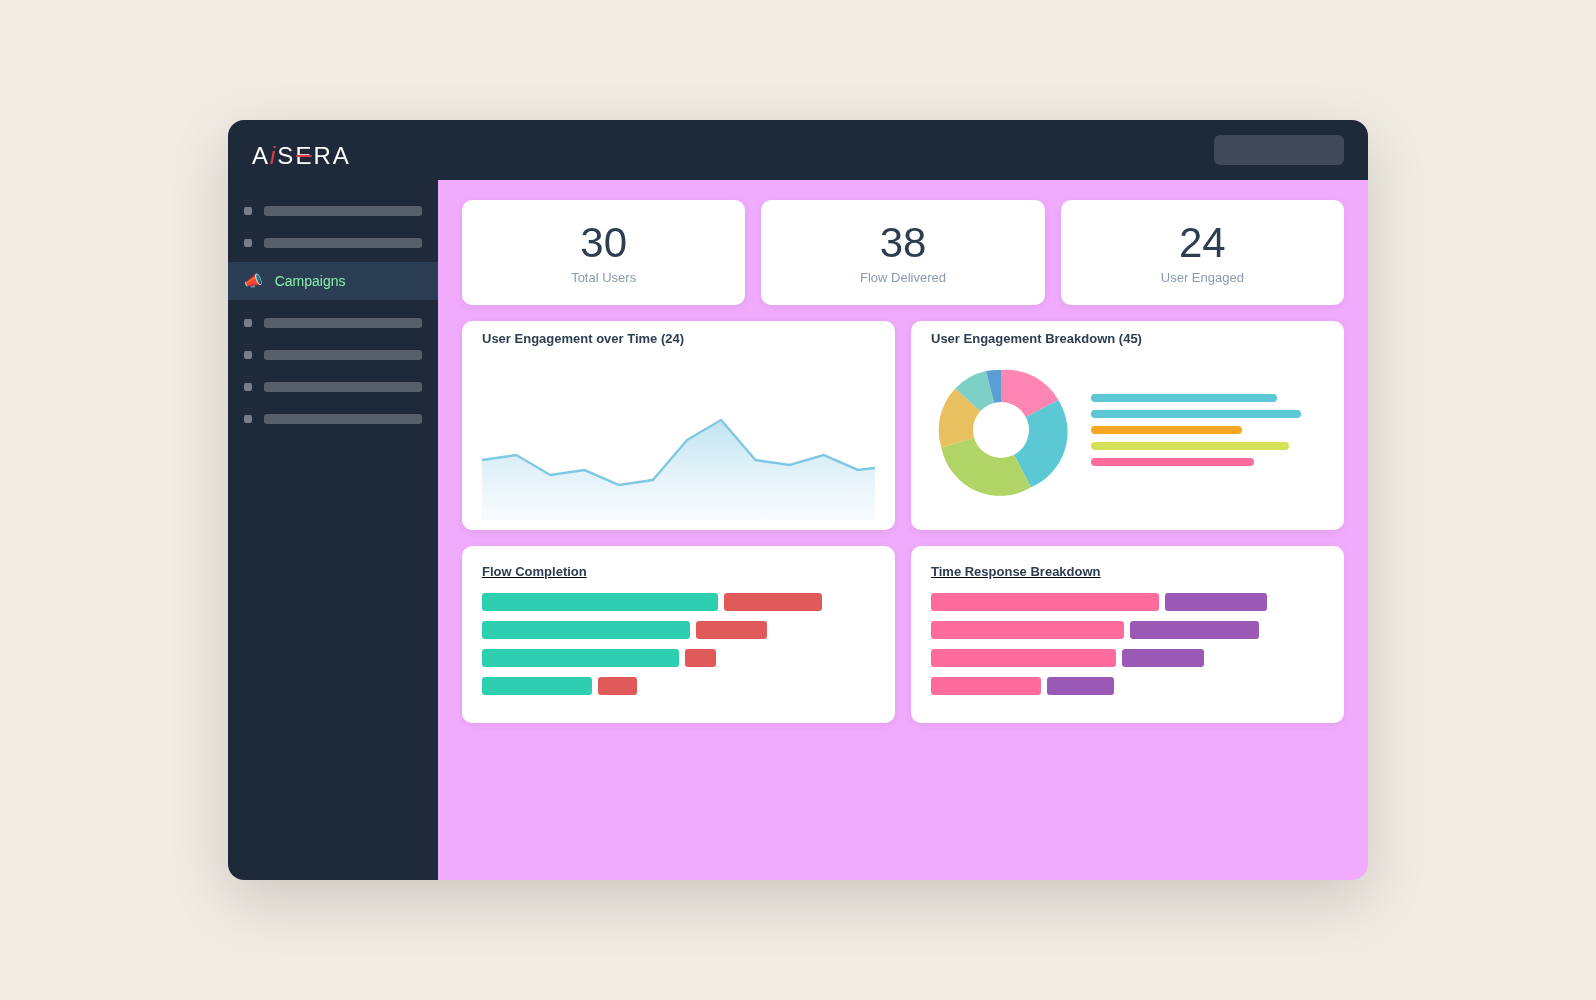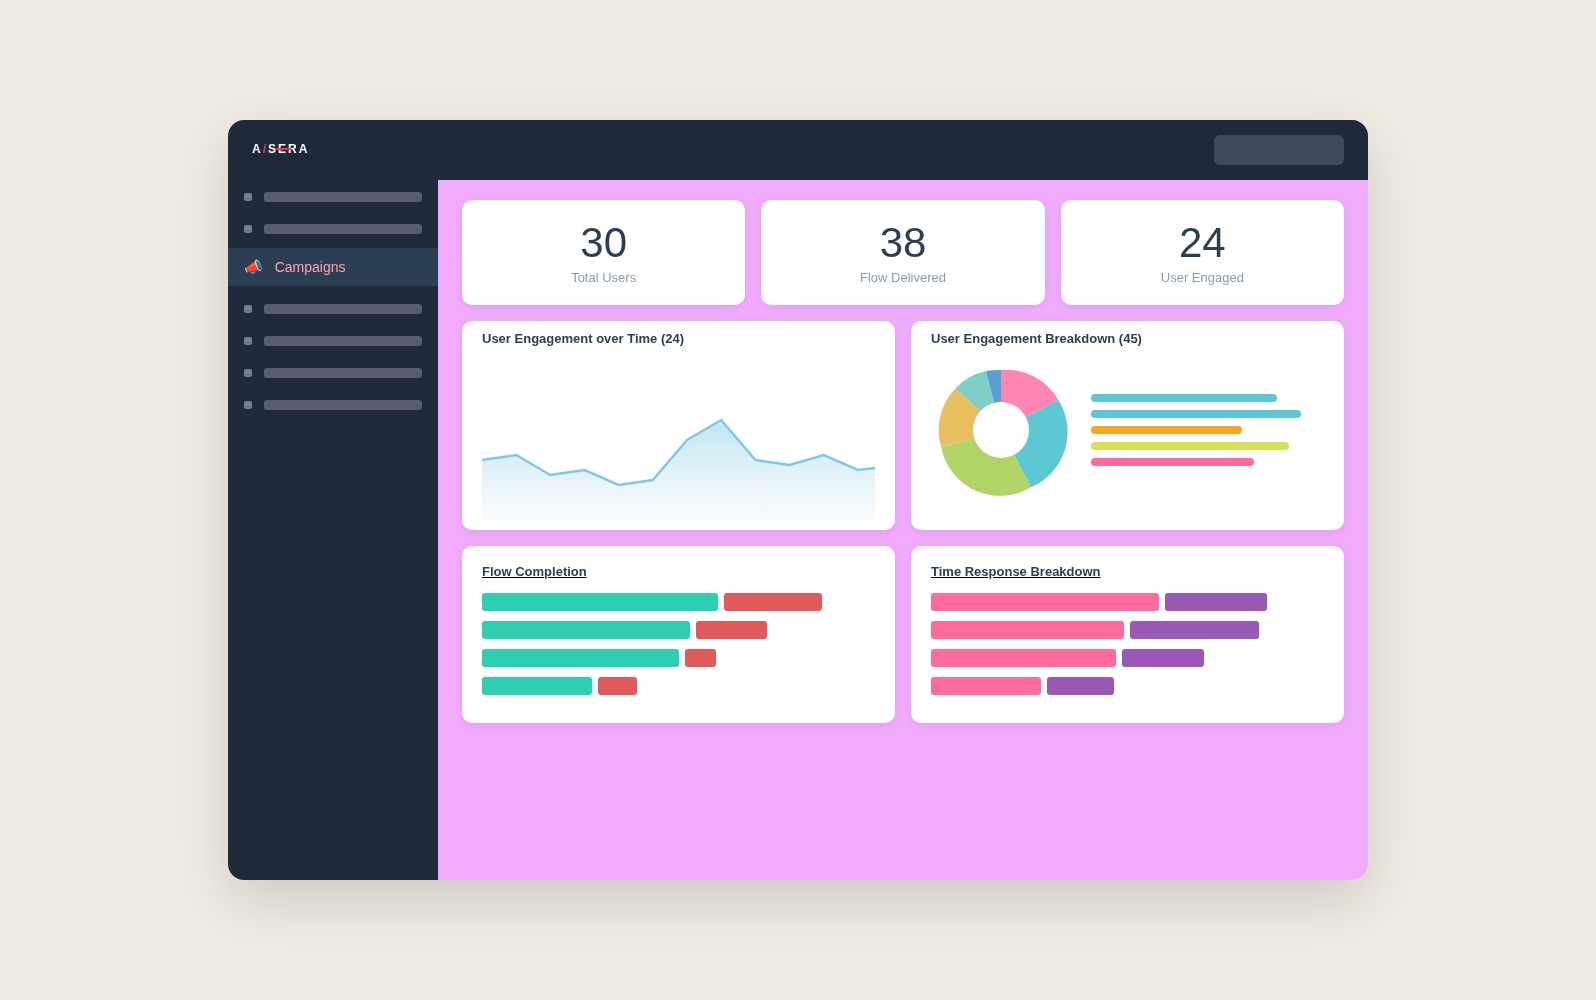--- a/index.html
+++ b/index.html
@@ -29,22 +29,22 @@
       padding: 0;
       flex-shrink: 0;
     }
     .sidebar-logo {
       padding: 22px 24px 18px;
       display: flex;
       align-items: center;
     }
     .logo-text {
       color: #fff;
-      font-size: 12px;
-      font-weight: 700;
+      font-size: 24px;
+      font-weight: 400;
       letter-spacing: 2px;
     }
     .sidebar-nav {
       padding: 8px 0;
       display: flex;
       flex-direction: column;
       gap: 2px;
     }
     .nav-item {
       padding: 10px 20px;
@@ -64,21 +64,21 @@
       flex: 1;
     }
     .nav-dot {
       width: 8px;
       height: 8px;
       background: rgba(255,255,255,0.4);
       border-radius: 2px;
       flex-shrink: 0;
     }
     .nav-item-label {
-      color: #fca5a5;
+      color: #86efac;
       font-size: 14px;
       font-weight: 500;
     }
     .campaigns-icon {
       color: #fff;
       font-size: 16px;
       flex-shrink: 0;
     }
     
     .main-content {

